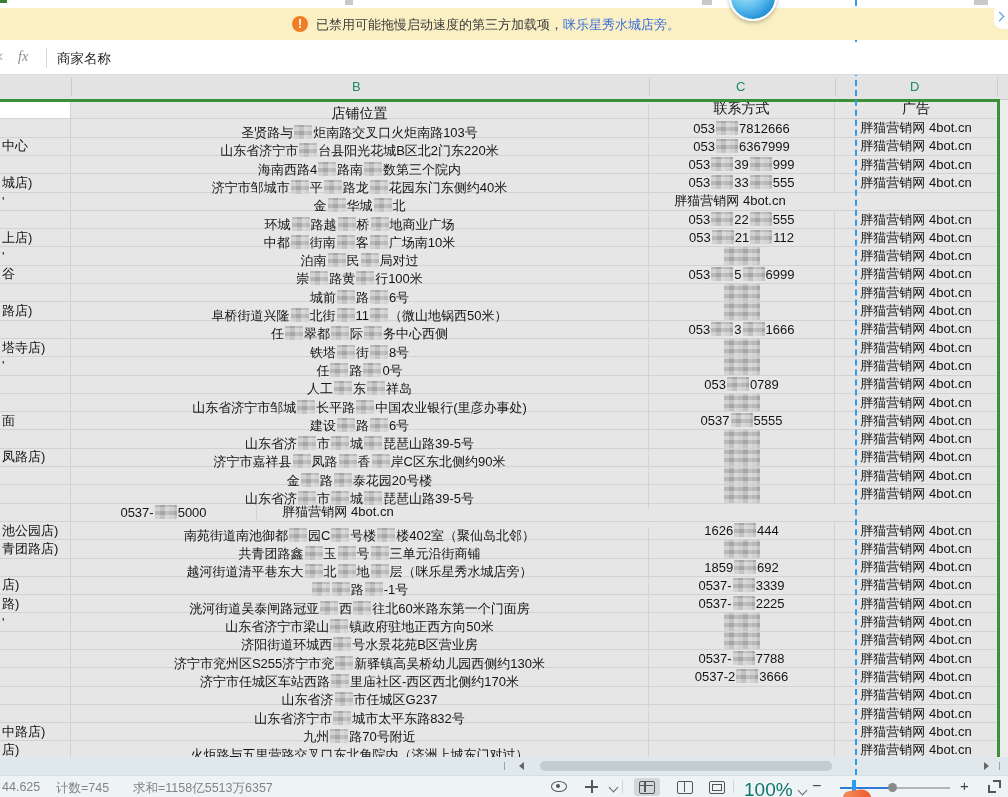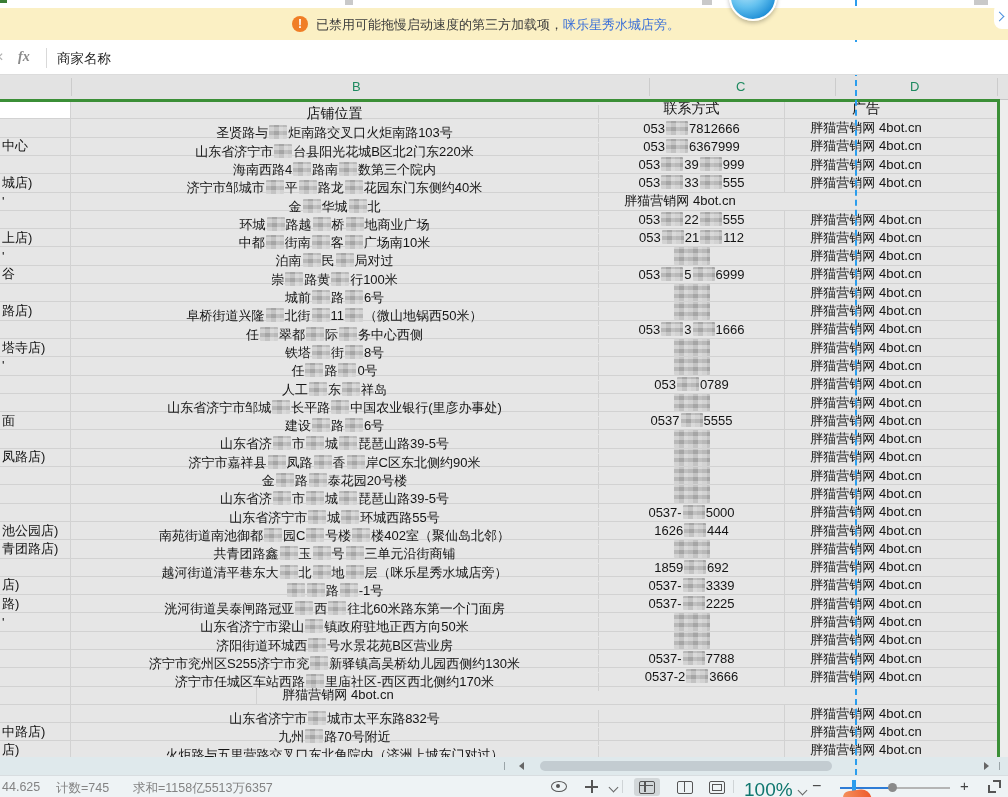--- a/index.html
+++ b/index.html
@@ -24,42 +24,42 @@
     border:2px solid #fff;box-shadow:0 2px 4px rgba(0,0,0,.25);}
 
   .top-mark{position:absolute;top:0;height:5px;background:#c9c9c9;z-index:2;}
   .corner-green{position:absolute;left:0;top:0;width:7px;height:3px;background:#3a7d34;z-index:2;}
 
   
   .fbar{position:absolute;left:0;top:42px;width:1008px;height:32px;background:#fff;
     border-bottom:1px solid #dcdcdc;z-index:6;}
   .fbar .cuticon{position:absolute;left:-6px;top:8px;color:#b0b0b0;font-size:12px;}
   .fbar .fx{position:absolute;left:18px;top:7px;font-family:"Liberation Serif","DejaVu Serif",serif;
-    font-style:italic;color:#8a8a8a;font-size:14px;font-weight:bold;}
+    font-style:italic;color:#8a8a8a;font-size:14px;}
   .fbar .sep{position:absolute;left:46px;top:6px;width:1px;height:20px;background:#d9d9d9;}
   .fbar .val{position:absolute;left:57px;top:8px;font-size:13.5px;color:#1f1f1f;text-align:center;}
 
   
   .colstrip{position:absolute;left:0;top:75px;width:1008px;height:24px;background:#e3e3e3;
     border-bottom:1px solid #c6c6c6;z-index:1;}
   .colstrip .cl{position:absolute;top:4px;font-size:13px;color:#1f8a60;}
   .colstrip .cdiv{position:absolute;top:3px;width:1px;height:18px;background:#cccccc;}
 
   
   .sheet{position:absolute;left:0;top:100px;width:1008px;height:657px;background:#e6e6e6;
     overflow:hidden;z-index:1;}
   .esliver{position:absolute;left:1000px;top:0;width:8px;height:657px;background:#ededed;}
   .row{position:relative;width:1000px;height:18.3px;box-sizing:border-box;
     border-bottom:1px solid #d2d2d2;display:flex;align-items:center;}
   .row.hdr{height:19.4px;font-size:14px;}
   .cellA{width:71px;height:100%;box-sizing:border-box;border-right:1px solid #d2d2d2;
     display:flex;align-items:center;overflow:hidden;}
   .cellA span{padding-left:2px;white-space:nowrap;}
-  .cellB{width:528px;height:100%;box-sizing:border-box;border-right:1px solid #d2d2d2;
-    display:flex;justify-content:center;overflow:hidden;margin-top:10px;}
+  .cellB{width:578px;height:100%;box-sizing:border-box;border-right:1px solid #d2d2d2;
+    display:flex;align-items:center;justify-content:center;overflow:hidden;margin-top:10px;}
   .cellC{width:186px;height:100%;box-sizing:border-box;border-right:1px solid #d2d2d2;
     display:flex;align-items:center;justify-content:center;overflow:hidden;}
   .cellD{width:162px;height:100%;display:flex;align-items:center;justify-content:center;overflow:hidden;}
   .row .txt{font-size:13px;color:#141414;white-space:nowrap;}
   .hdr .txt{font-size:14px;}
   .hdr .cellA{background:#ffffff;}
 
   .cz{display:inline-block;height:14px;vertical-align:-2px;margin:0 1px;border-radius:1px;
     background:
      repeating-linear-gradient(0deg,rgba(255,255,255,.22) 0 4px,rgba(0,0,0,.07) 4px 8px),
@@ -442,23 +442,20 @@
           </div>
           <div class="cellC">
             <i class="cz blob"></i>
           </div>
           <div class="cellD">
             <span class="txt">胖猫营销网 4bot.cn</span>
           </div>
         </div>
         <div class="row">
           <div class="cellA"></div>
-          <div class="cellB">
-            <span class="txt">山东省济宁市<i class="cz" style="width: 18px;"></i>城<i class="cz" style="width: 18px;"></i>环城西路55号</span>
-          </div>
           <div class="cellC">
             <span class="txt">0537-<i class="cz" style="width: 22px;"></i>5000</span>
           </div>
           <div class="cellD">
             <span class="txt">胖猫营销网 4bot.cn</span>
           </div>
         </div>
         <div class="row">
           <div class="cellA">
             <span class="txt">池公园店)</span>
@@ -572,20 +569,23 @@
           </div>
           <div class="cellC">
             <span class="txt">0537-2<i class="cz" style="width: 22px;"></i>3666</span>
           </div>
           <div class="cellD">
             <span class="txt">胖猫营销网 4bot.cn</span>
           </div>
         </div>
         <div class="row">
           <div class="cellA"></div>
+          <div class="cellB">
+            <span class="txt">山东省济<i class="cz" style="width: 18px;"></i>市任城区G237</span>
+          </div>
           <div class="cellC"></div>
           <div class="cellD">
             <span class="txt">胖猫营销网 4bot.cn</span>
           </div>
         </div>
         <div class="row">
           <div class="cellA"></div>
           <div class="cellB">
             <span class="txt">山东省济宁市<i class="cz" style="width: 18px;"></i>城市太平东路832号</span>
           </div>

